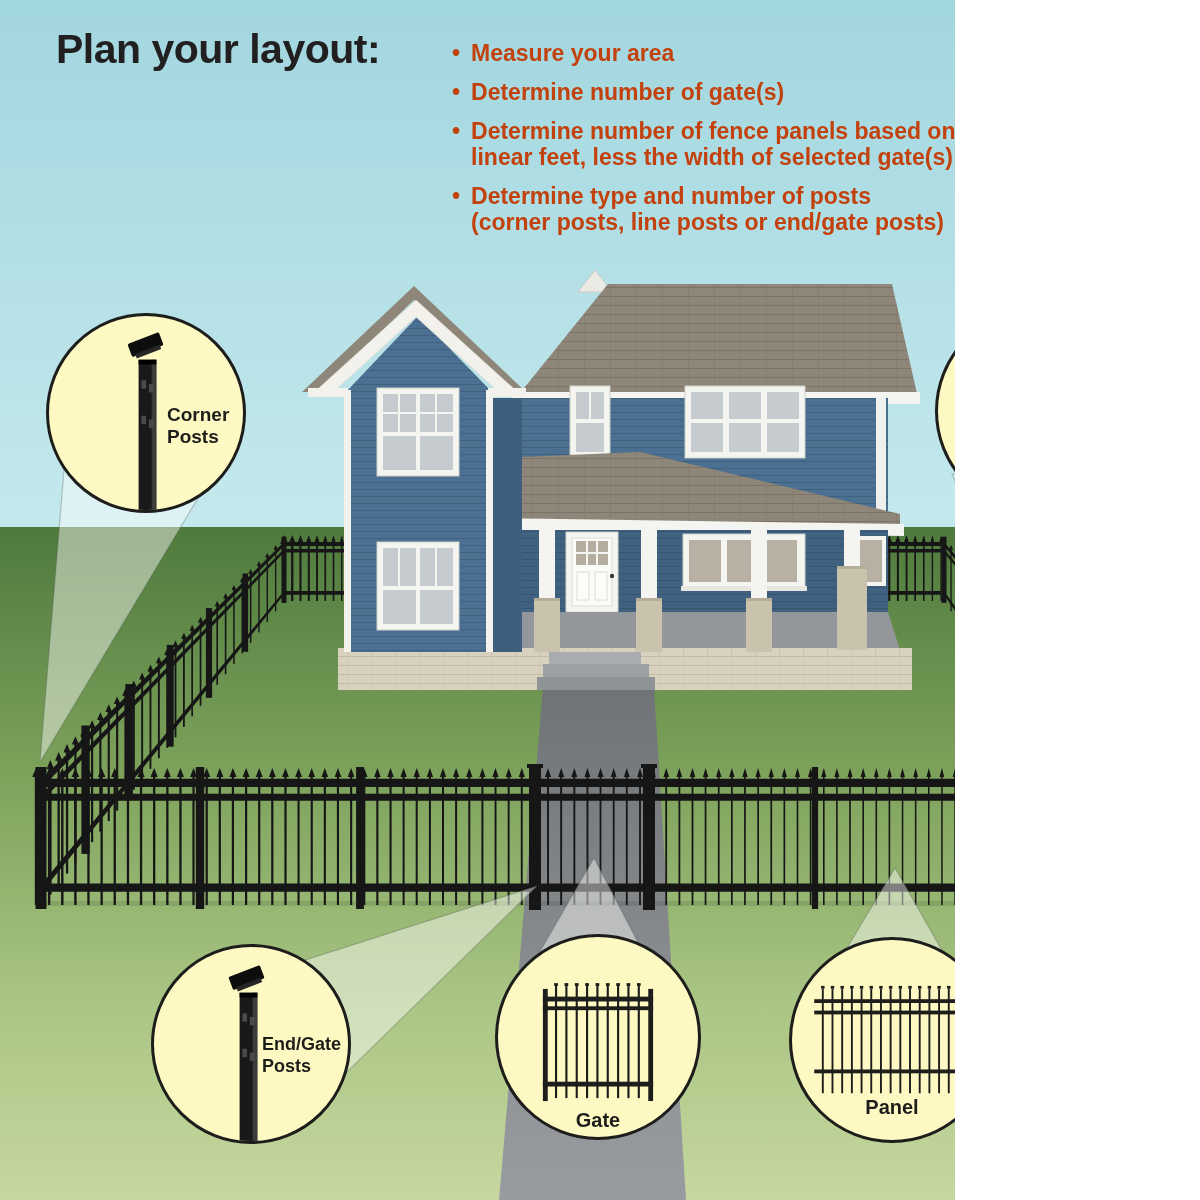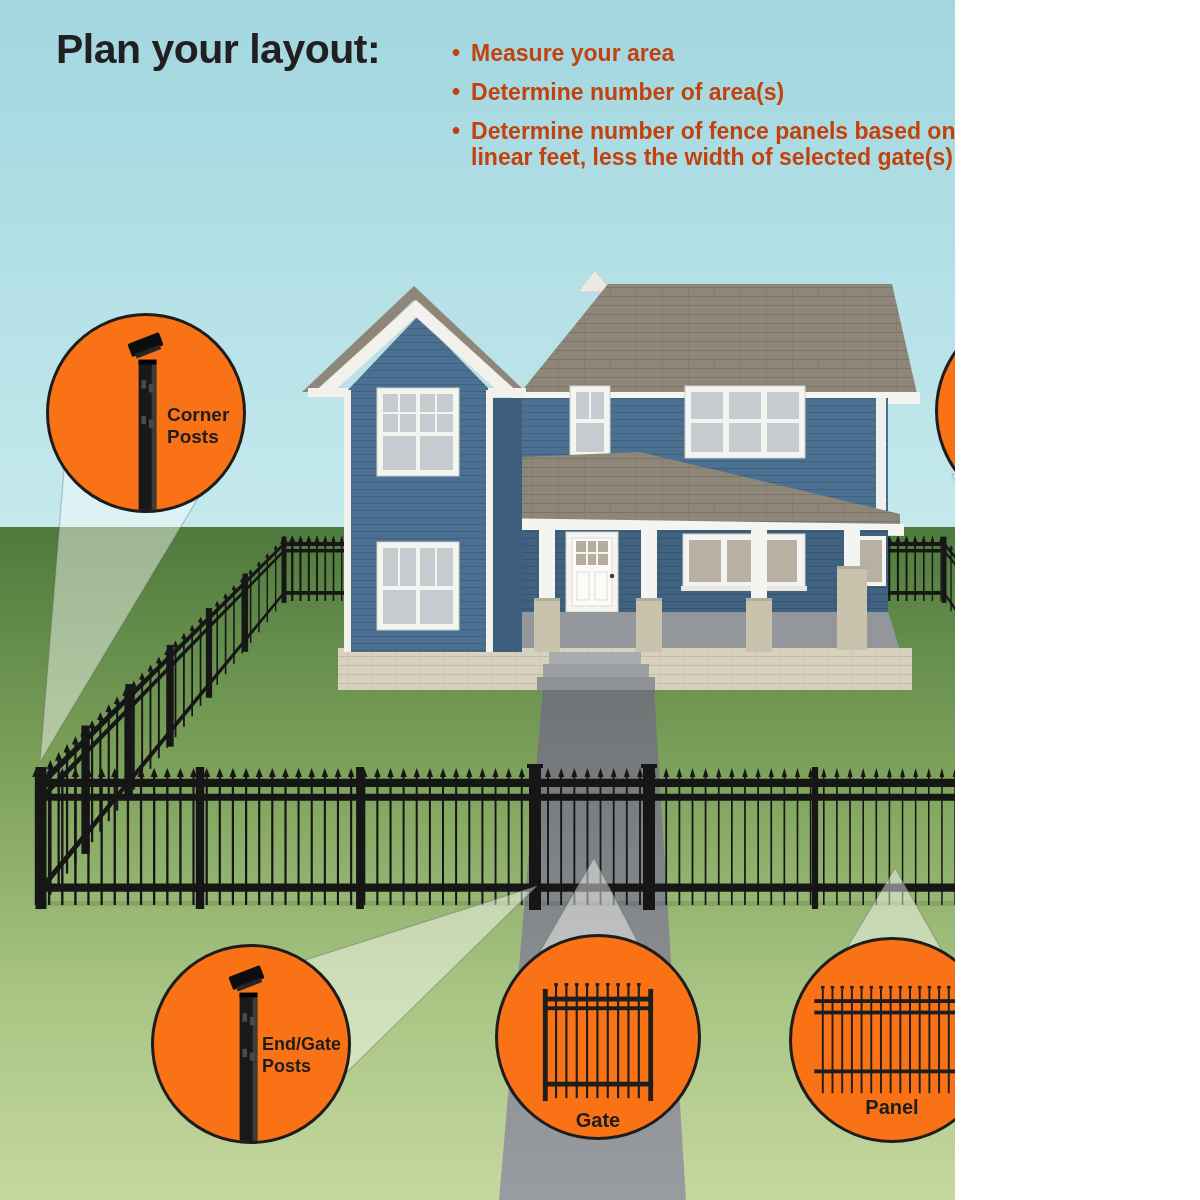--- a/index.html
+++ b/index.html
@@ -5,21 +5,21 @@
   html,body{margin:0;padding:0;background:#ffffff;}
   .stage{position:relative;width:955px;height:1200px;overflow:hidden;
          font-family:Liberation Sans, sans-serif;}
   svg.scene{position:absolute;left:0;top:0;}
   .title{position:absolute;left:56px;top:26px;font-size:41px;font-weight:800;
          color:#221f20;letter-spacing:-0.5px;}
   .bullets{position:absolute;left:452px;top:40px;width:600px;list-style:none;margin:0;padding:0;}
   .bullets li{display:flex;align-items:flex-start;font-size:23px;line-height:26px;font-weight:700;
               color:#c2410c;margin-bottom:13px;white-space:pre-line;}
   .bullets li::before{content:"\2022";margin-right:11px;}
-  .callout{position:absolute;background:#f97316;border:3px solid #1d1d1b;border-radius:50%;
+  .callout{position:absolute;background:#fef9c3;border:3px solid #1d1d1b;border-radius:50%;
            overflow:hidden;box-sizing:border-box;}
   .callout .label{position:absolute;font-weight:700;font-size:19px;line-height:22px;
                   color:#1d1d1b;white-space:pre-line;}
   .callout .label.center{left:0;right:0;text-align:center;}
   .callout svg{position:absolute;}
 </style>
 </head>
 <body>
 
 <div class="stage">
@@ -560,23 +560,25 @@
     <polygon points="537,886 268,972 300,1118"></polygon>
     <polygon points="594,858 512,1000 668,1000"></polygon>
     <polygon points="895,868 814,1003 972,1003"></polygon>
   </g>
 </svg>
 
 <div class="title">Plan your layout:</div>
 
 <ul class="bullets">
   <li>Measure your area</li>
-  <li>Determine number of area(s)</li>
+  <li>Determine number of gate(s)</li>
   <li>Determine number of fence panels based on
 linear feet, less the width of selected gate(s)</li>
+  <li>Determine type and number of posts
+(corner posts, line posts or end/gate posts)</li>
 </ul>
 
 <div class="callout" style="left:46px;top:313px;width:200px;height:200px;">
   <svg style="left:56px;top:12px;" viewBox="0 0 90 210" width="84" height="196">
     <rect x="36" y="34" width="19" height="176" fill="#191919"></rect>
     <rect x="50" y="34" width="5" height="176" fill="#3c3c3c"></rect>
     <rect x="36" y="34" width="19" height="5" fill="#000"></rect>
     <g transform="rotate(-21 45 22)">
       <rect x="27" y="10" width="36" height="15" rx="2" fill="#0d0d0d"></rect>
       <rect x="31" y="23" width="28" height="5" fill="#262626"></rect>

